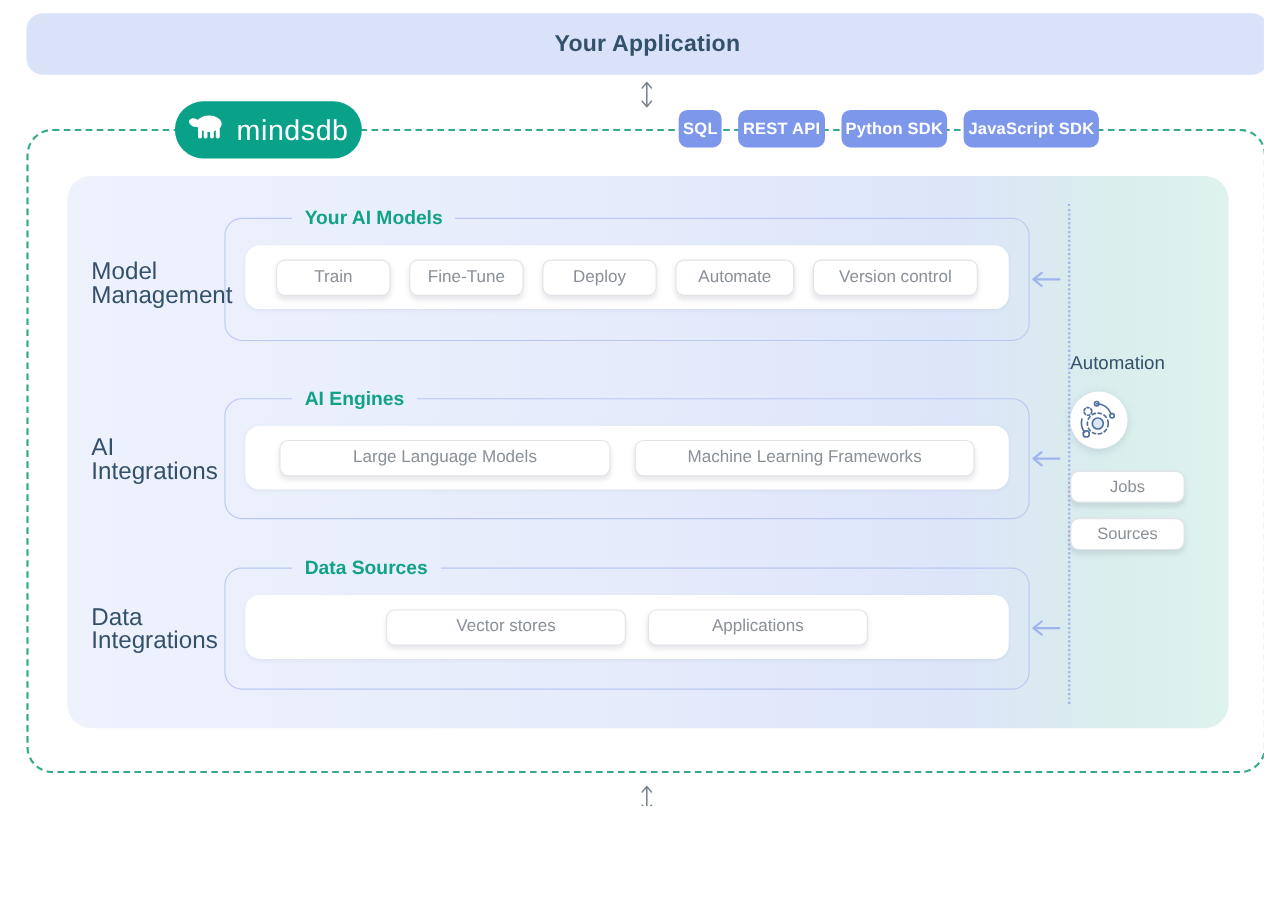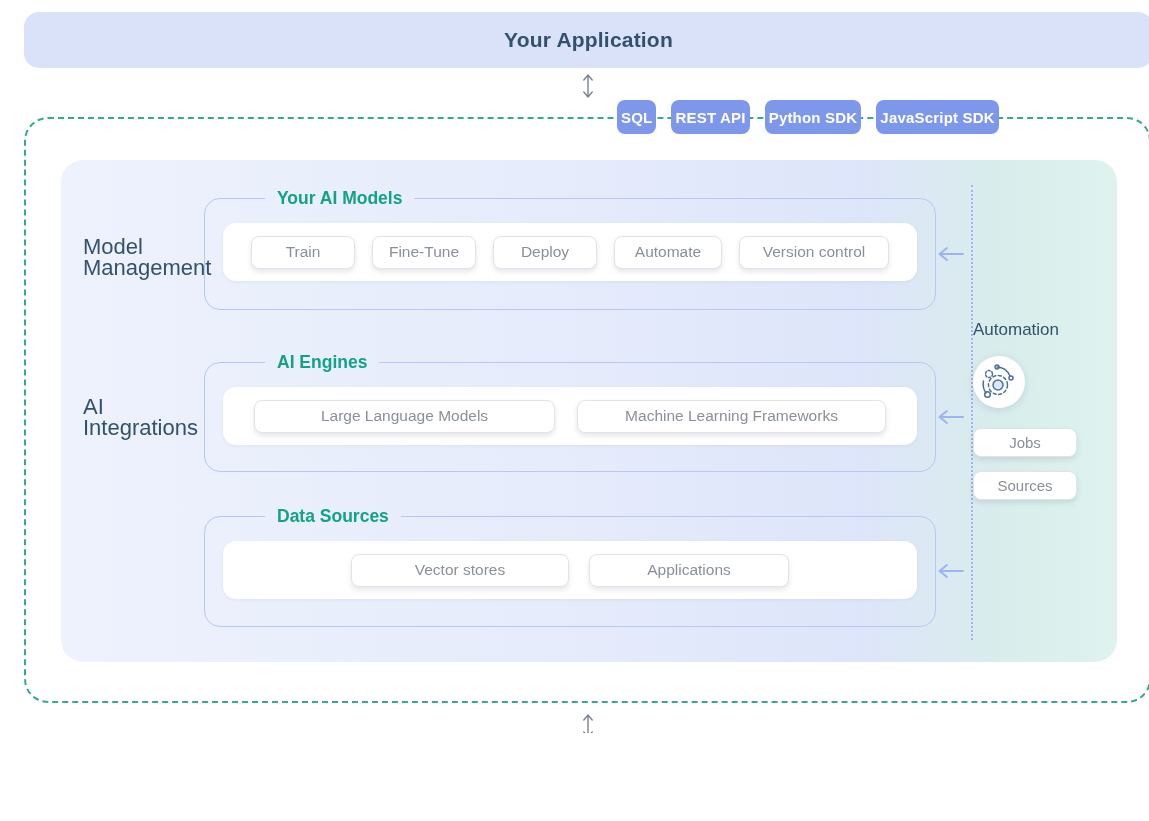--- a/index.html
+++ b/index.html
@@ -106,32 +106,48 @@
   </div>
 
   <div class="updown updown-top">
     <svg width="14" height="28" viewBox="0 0 14 28">
       <path d="M7 4 V24 M2.8 8 L7 3 L11.2 8 M2.8 20 L7 25 L11.2 20" stroke="#7b838e" stroke-width="1.4" fill="none" stroke-linecap="round" stroke-linejoin="round"></path>
     </svg>
   </div>
 
   <div class="outer"></div>
 
+  <div class="logo">
+    <span>
+      <svg width="36" height="26" viewBox="0 0 36 26">
+        <g fill="#ffffff">
+          <ellipse cx="19" cy="10.5" rx="11.5" ry="7.5"></ellipse>
+          <ellipse cx="6" cy="9.5" rx="5.4" ry="3.7" transform="rotate(22 6 9.5)"></ellipse>
+          <rect x="9" y="14" width="3.6" height="10" rx="1.6"></rect>
+          <rect x="14.2" y="15" width="3.4" height="9" rx="1.6"></rect>
+          <rect x="20" y="15" width="3.4" height="9" rx="1.6"></rect>
+          <rect x="25.2" y="14" width="3.6" height="10" rx="1.6"></rect>
+        </g>
+      </svg>
+    </span>
+    <span>mindsdb</span>
+  </div>
 
   <div class="badges">
     <div class="badge">SQL</div>
     <div class="badge">REST API</div>
     <div class="badge">Python SDK</div>
     <div class="badge">JavaScript SDK</div>
   </div>
 
   <div class="panel">
 
     <div class="row-label label-1">Model Management</div>
     <div class="row-label label-2">AI Integrations</div>
+    <div class="row-label label-3">Data Integrations</div>
 
     <fieldset class="section fs-1">
       <legend>Your AI Models</legend>
       <div class="strip strip-1">
         <div class="chip">Train</div>
         <div class="chip">Fine-Tune</div>
         <div class="chip">Deploy</div>
         <div class="chip">Automate</div>
         <div class="chip">Version control</div>
       </div>

